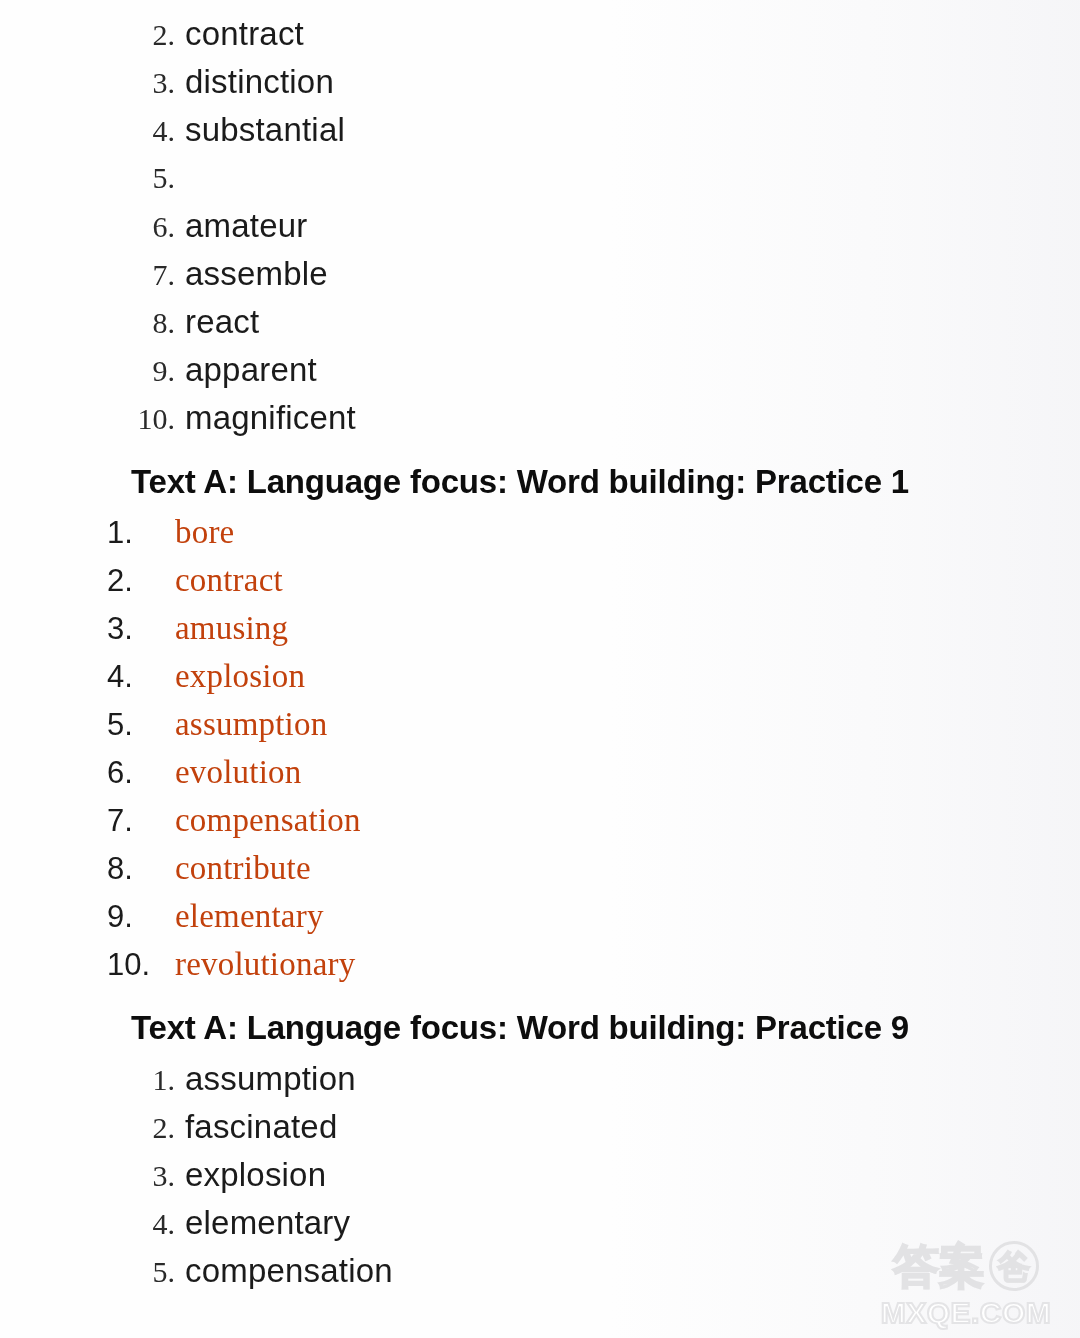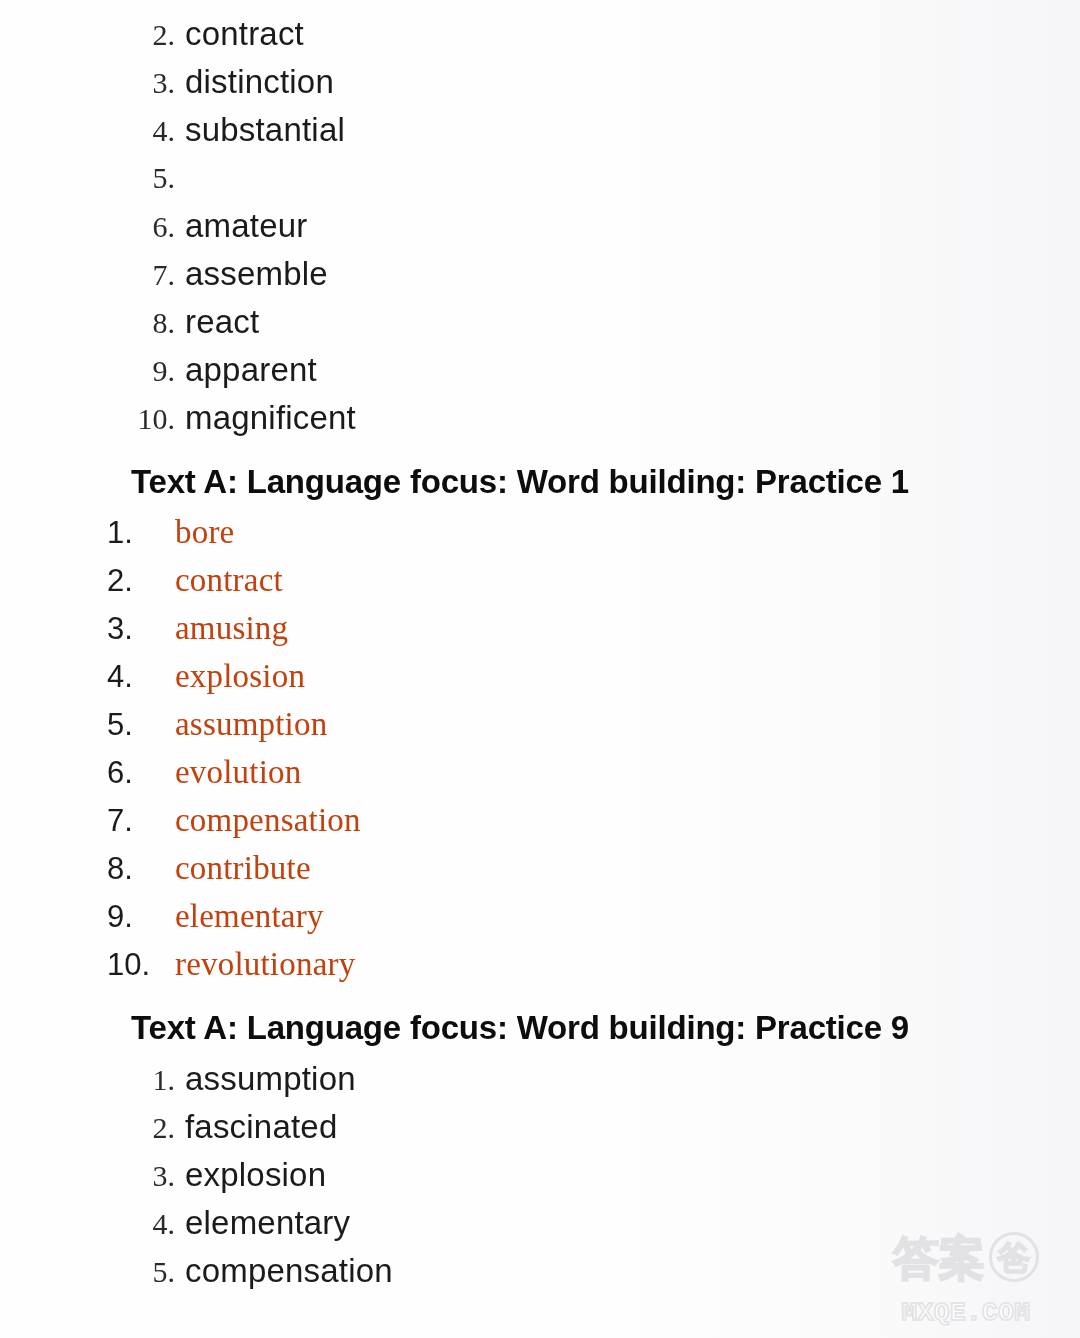--- a/index.html
+++ b/index.html
@@ -119,20 +119,21 @@
     position: absolute;
     right: 14px;
     bottom: 8px;
     width: 200px;
     text-align: center;
     user-select: none;
     pointer-events: none;
   }
   #watermark .wm-cn {
     display: flex;
+    align-items: center;
     justify-content: center;
     gap: 4px;
     font-family: "DejaVu Sans", sans-serif;
     font-weight: bold;
     font-size: 46px;
     line-height: 52px;
     color: #ffffff;
     -webkit-text-stroke: 2px #e2e2e4;
     text-shadow: 0 1px 0 #efeff1;
   }
@@ -143,24 +144,24 @@
     width: 50px;
     height: 50px;
     border: 3px solid #e2e2e4;
     border-radius: 50%;
     font-size: 33px;
     line-height: 33px;
     -webkit-text-stroke: 1.5px #e2e2e4;
     box-sizing: border-box;
   }
   #watermark .wm-domain {
-    margin-top: 12px;
-    font-family: Liberation Mono, monospace;
+    margin-top: 4px;
+    font-family: Liberation Sans, sans-serif;
     font-weight: bold;
-    font-size: 26px;
+    font-size: 30px;
     line-height: 34px;
     letter-spacing: 0.5px;
     color: #ffffff;
     -webkit-text-stroke: 2px #e4e4e6;
   }
 </style>
 </head>
 <body>
 
 <div id="page">

